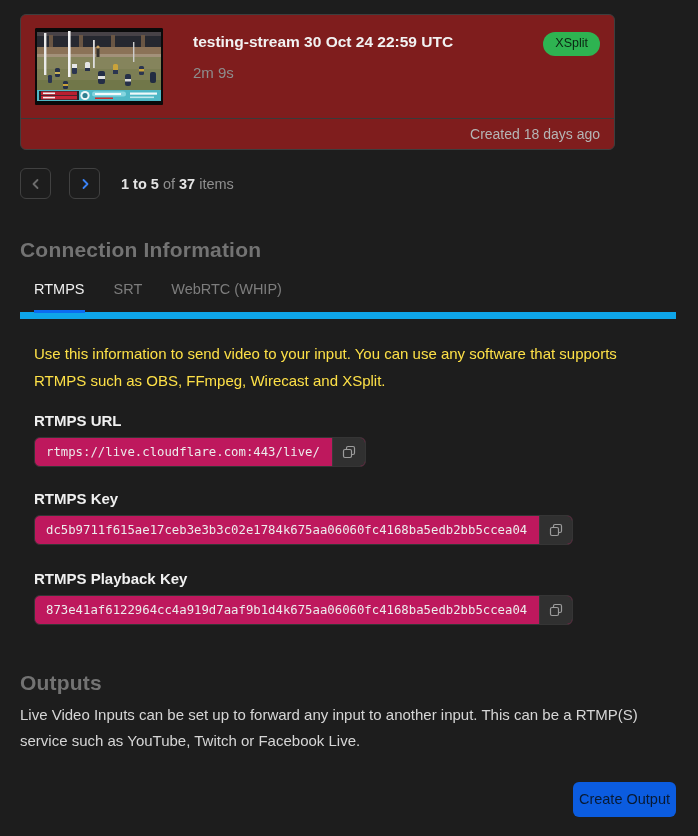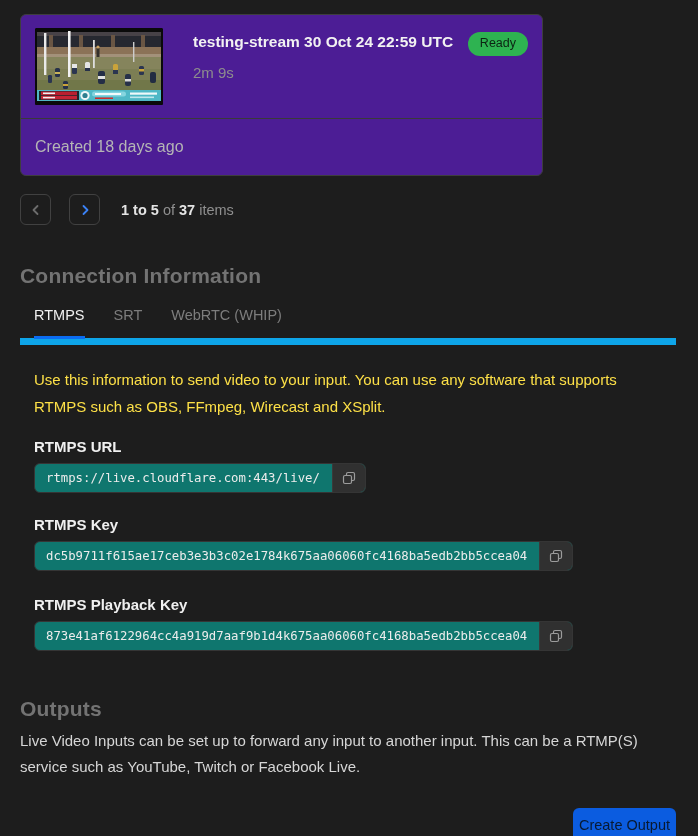--- a/index.html
+++ b/index.html
@@ -9,42 +9,42 @@
     color: #d6d6d6;
     font-family: "Liberation Sans", sans-serif;
     overflow: hidden;
   }
   .page { padding: 14px 22px 0 20px; }
 
   
   .card {
     border: 1px solid #3e3e3e;
     border-radius: 6px;
-    background: #4c1d95;
-    width: 523px;
+    background: #7f1d1d;
+    width: 595px;
   }
   .card-body { display: flex; align-items: flex-start; padding: 13px 14px; }
   .thumb {
     width: 128px; height: 77px; flex: 0 0 auto;
     background: #000; border-radius: 2px; overflow: hidden;
   }
   .card-text { margin-left: 30px; flex: 1 1 auto; }
   .card-title { color: #f2f2f2; font-weight: bold; font-size: 15.5px; margin-top: 5px; }
   .card-duration { color: #8d8d8d; font-size: 15px; margin-top: 13px; }
   .badge {
     flex: 0 0 auto; margin-top: 4px;
     background: #2eb351; color: #0c2413;
     font-size: 12.5px; line-height: 1;
     padding: 5px 12px 6px; border-radius: 999px;
   }
   .card-footer {
     border-top: 1px solid #3a3a3a;
-    text-align: left;
-    padding: 19px 14px;
-    font-size: 16px; color: #b5b5b5;
+    text-align: right;
+    padding: 7px 14px;
+    font-size: 14px; color: #b5b5b5;
   }
 
   
   .pagination { display: flex; align-items: center; margin-top: 18px; gap: 6px; }
   .page-btn {
     width: 31px; height: 31px;
     border: 1px solid #414141; border-radius: 6px;
     background: transparent; cursor: pointer;
     display: inline-flex; align-items: center; justify-content: center;
   }
@@ -71,21 +71,21 @@
   .conn-body { padding-left: 14px; }
   .conn-desc { margin-top: 21px; font-size: 15px; line-height: 1.8; color: #fde047; max-width: 600px; }
 
   .field-label { color: #f0f0f0; font-weight: bold; font-size: 15px; }
   .lbl-1 { margin-top: 18px; }
   .lbl-2 { margin-top: 23px; }
   .lbl-3 { margin-top: 25px; }
   .code-field {
     display: inline-flex; align-items: stretch;
     margin-top: 8px;
-    background: #0f766e;
+    background: #be185d;
     border: 1px solid #353535;
     border-radius: 6px;
     overflow: hidden;
   }
   .code-text {
     font-family: "DejaVu Sans Mono", monospace;
     font-size: 12.3px; color: #ececec;
     padding: 7px 12px 7px 11px;
     display: flex; align-items: center;
     white-space: nowrap;
@@ -175,21 +175,21 @@
           <rect x="60" y="69.5" width="18" height="1.5" fill="#d22a2a"></rect>
           <rect x="95" y="64.5" width="27" height="2.2" fill="#eef8f9"></rect>
           <rect x="95" y="68.5" width="24" height="1.6" fill="#bfe7ec"></rect>
           <rect x="0" y="73.5" width="128" height="3.5" fill="#0a0a0a"></rect>
         </svg>
       </div>
       <div class="card-text">
         <div class="card-title">testing-stream 30 Oct 24 22:59 UTC</div>
         <div class="card-duration">2m 9s</div>
       </div>
-      <span class="badge">Ready</span>
+      <span class="badge">XSplit</span>
     </div>
     <div class="card-footer">Created 18 days ago</div>
   </div>
 
   <div class="pagination">
     <button class="page-btn">
       <svg width="16" height="16" viewBox="0 0 16 16">
         <polyline points="9.5,4 5.5,8 9.5,12" fill="none" stroke="#6d6d6d" stroke-width="1.8" stroke-linecap="round" stroke-linejoin="round"></polyline>
       </svg>
     </button>

